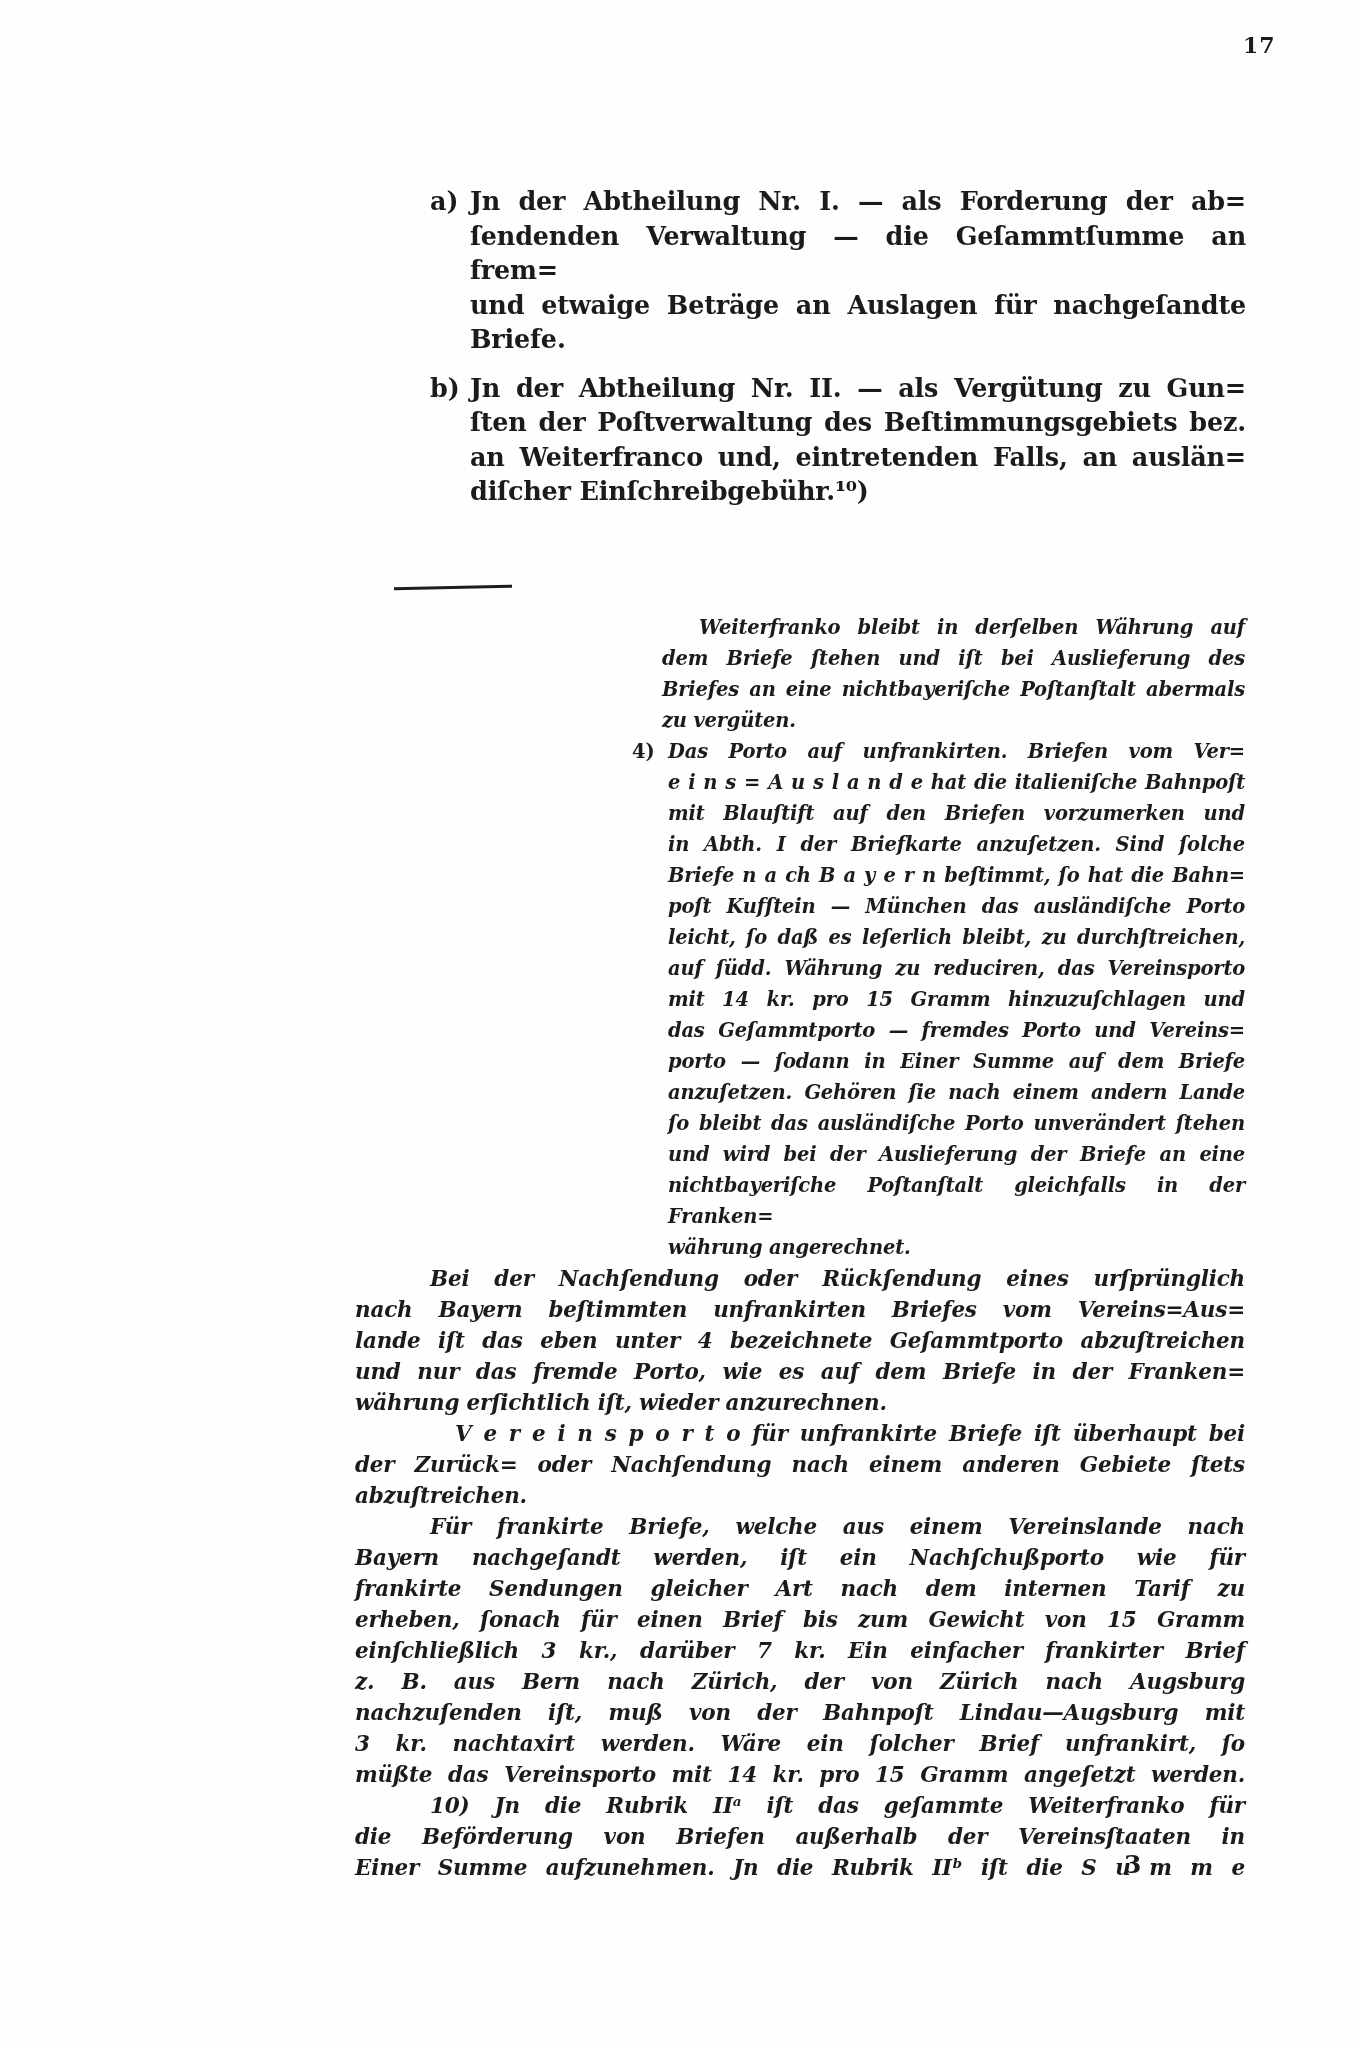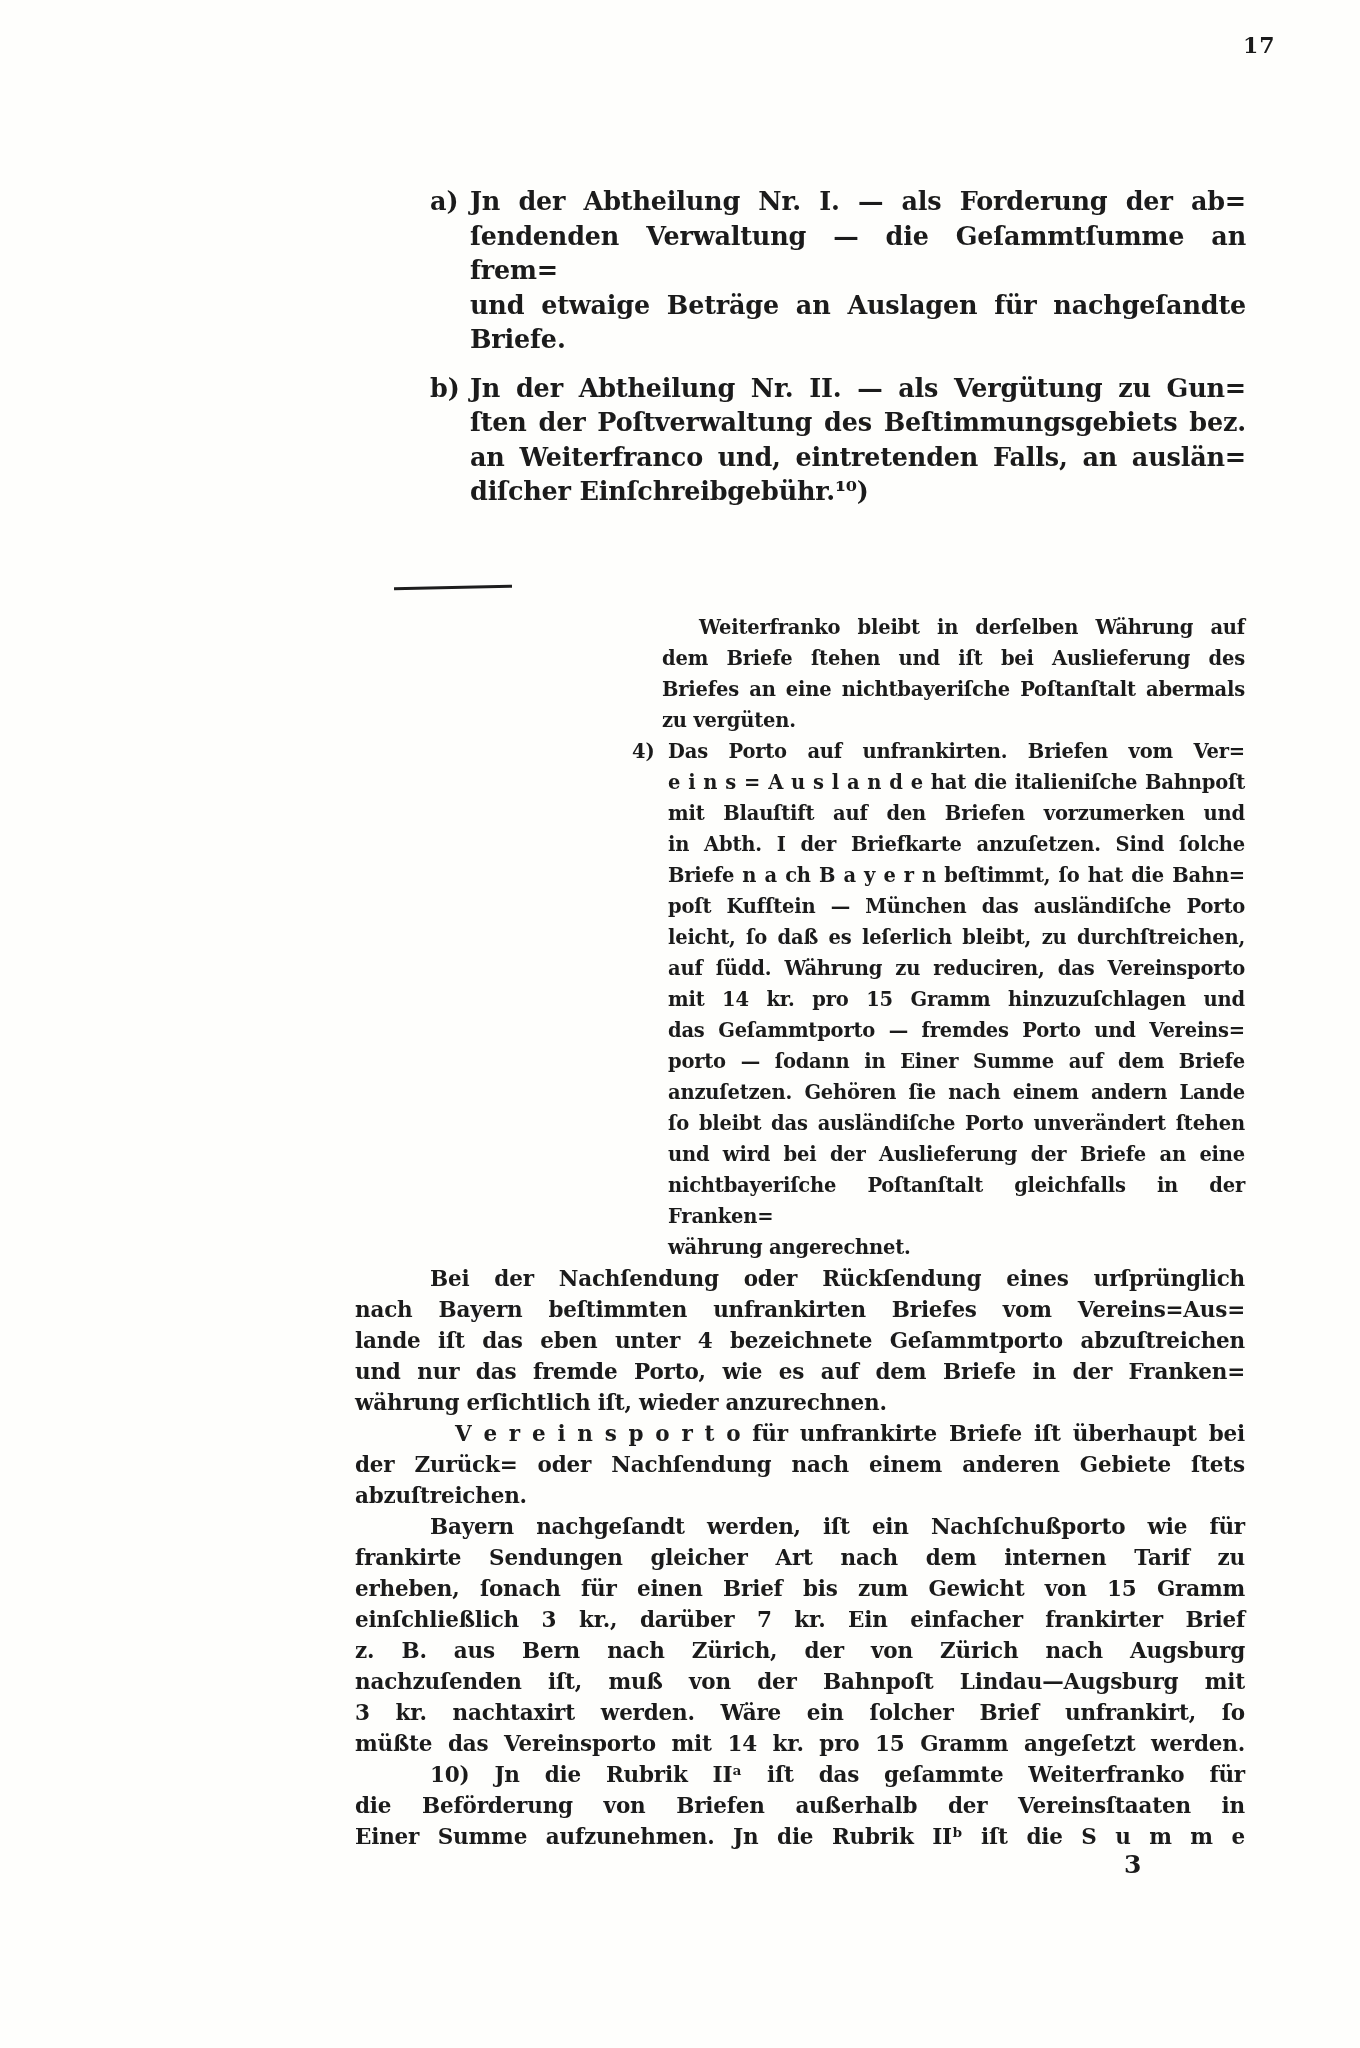--- a/index.html
+++ b/index.html
@@ -34,20 +34,21 @@
     position:absolute;left:394px;top:586px;
     width:118px;height:3px;background:#1d1d1d;
     transform:rotate(-1.2deg);
   }
   
   .footnote{position:absolute;left:355px;top:612px;width:890px;}
   .footnote .line{
     font-size:21.5px;line-height:31px;
     text-align:justify;text-align-last:justify;
     letter-spacing:-0.2px;
+    font-style:italic;
   }
   .fn-cont{margin-left:307px;width:583px;}
   .fn-cont .line,
   .fn-item4 .line,
   .fn-item-label{font-size:19.5px;}
   .fn-cont .line:first-child{padding-left:37px;}
   .fn-item4{position:relative;margin-left:313px;width:577px;}
   .fn-item-label{
     position:absolute;left:-36px;top:0;line-height:31px;
   }
@@ -130,20 +131,21 @@
         <div class="line">währung erſichtlich iſt, wieder anzurechnen.</div>
       </div>
 
     <div class="fn-para p2 ragged-last">
         <div class="line">V e r e i n s p o r t o für unfrankirte Briefe iſt überhaupt bei</div>
         <div class="line">der Zurück= oder Nachſendung nach einem anderen Gebiete ſtets</div>
         <div class="line">abzuſtreichen.</div>
       </div>
 
     <div class="fn-para p3">
+        <div class="line">Für frankirte Briefe, welche aus einem Vereinslande nach</div>
         <div class="line">Bayern nachgeſandt werden, iſt ein Nachſchußporto wie für</div>
         <div class="line">frankirte Sendungen gleicher Art nach dem internen Tarif zu</div>
         <div class="line">erheben, ſonach für einen Brief bis zum Gewicht von 15 Gramm</div>
         <div class="line">einſchließlich 3 kr., darüber 7 kr. Ein einfacher frankirter Brief</div>
         <div class="line">z. B. aus Bern nach Zürich, der von Zürich nach Augsburg</div>
         <div class="line">nachzuſenden iſt, muß von der Bahnpoſt Lindau—Augsburg mit</div>
         <div class="line">3 kr. nachtaxirt werden. Wäre ein ſolcher Brief unfrankirt, ſo</div>
         <div class="line">müßte das Vereinsporto mit 14 kr. pro 15 Gramm angeſetzt werden.</div>
       </div>
 

